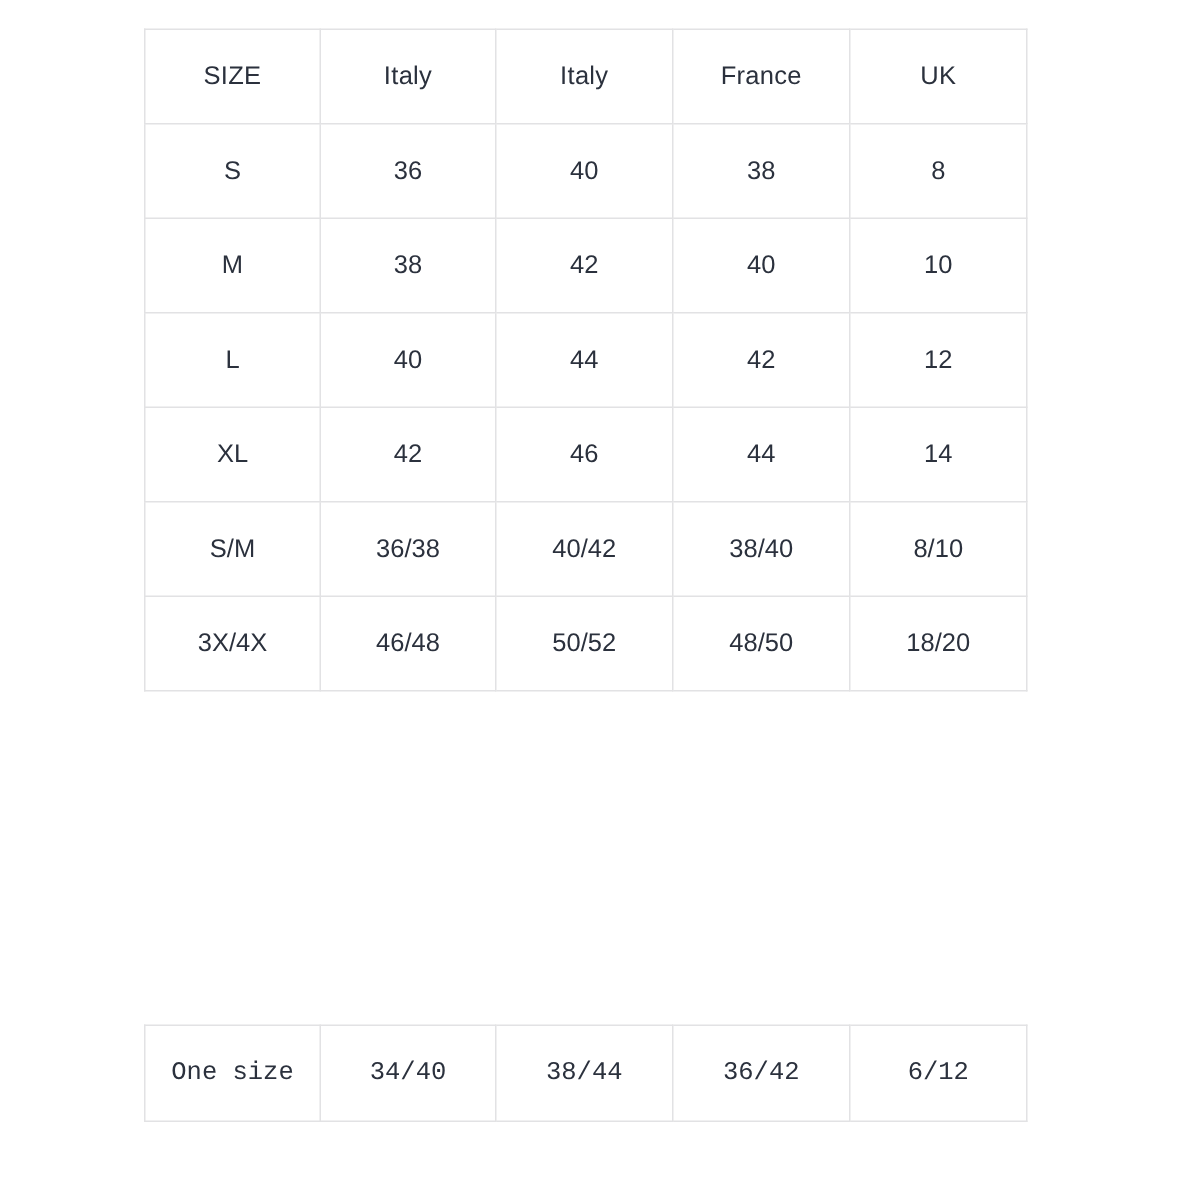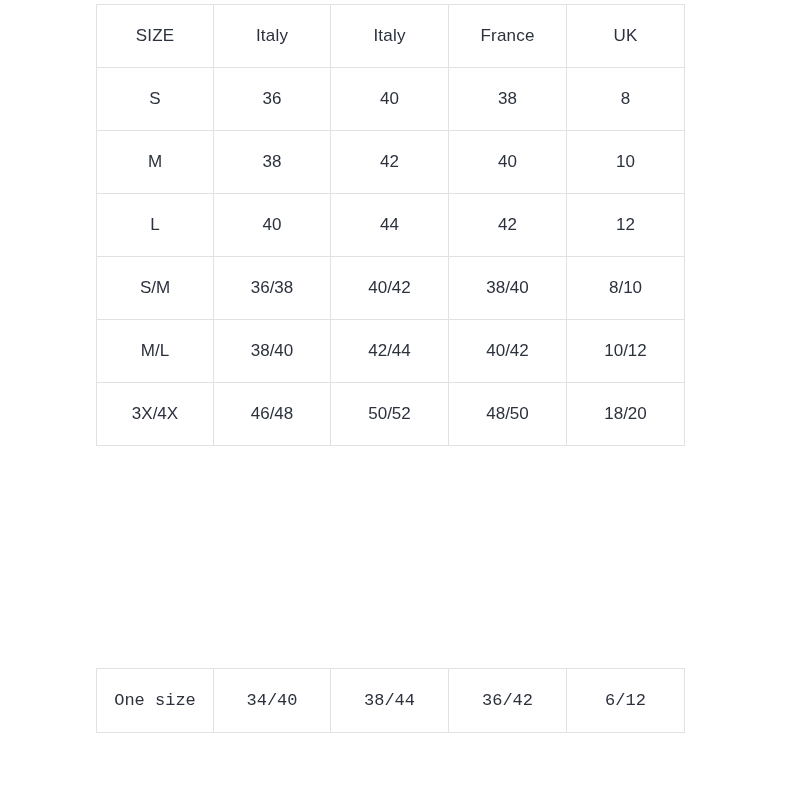--- a/index.html
+++ b/index.html
@@ -17,20 +17,21 @@
   .page {
     position: relative;
     width: 800px;
     height: 800px;
     box-sizing: border-box;
   }
   .table-wrap {
     position: absolute;
     left: 96px;
     width: 588px;
+    margin-top: 15px;
   }
   #main-table-wrap { top: 4px; }
   #secondary-table-wrap { top: 668px; }
 
   table.size-table {
     border-collapse: collapse;
     width: 588px;
     table-layout: fixed;
   }
   table.size-table td,
@@ -108,32 +109,32 @@
           <td class="val-cell">10</td>
         </tr>
         <tr>
           <td class="rowlabel-cell">L</td>
           <td class="val-cell">40</td>
           <td class="val-cell">44</td>
           <td class="val-cell">42</td>
           <td class="val-cell">12</td>
         </tr>
         <tr>
+          <td class="rowlabel-cell">XL</td>
+          <td class="val-cell">42</td>
+          <td class="val-cell">46</td>
+          <td class="val-cell">44</td>
+          <td class="val-cell">14</td>
+        </tr>
+        <tr>
           <td class="rowlabel-cell">S/M</td>
           <td class="val-cell">36/38</td>
           <td class="val-cell">40/42</td>
           <td class="val-cell">38/40</td>
           <td class="val-cell">8/10</td>
-        </tr>
-        <tr>
-          <td class="rowlabel-cell">M/L</td>
-          <td class="val-cell">38/40</td>
-          <td class="val-cell">42/44</td>
-          <td class="val-cell">40/42</td>
-          <td class="val-cell">10/12</td>
         </tr>
         <tr>
           <td class="rowlabel-cell">3X/4X</td>
           <td class="val-cell">46/48</td>
           <td class="val-cell">50/52</td>
           <td class="val-cell">48/50</td>
           <td class="val-cell">18/20</td>
         </tr>
       </tbody>
     </table>

